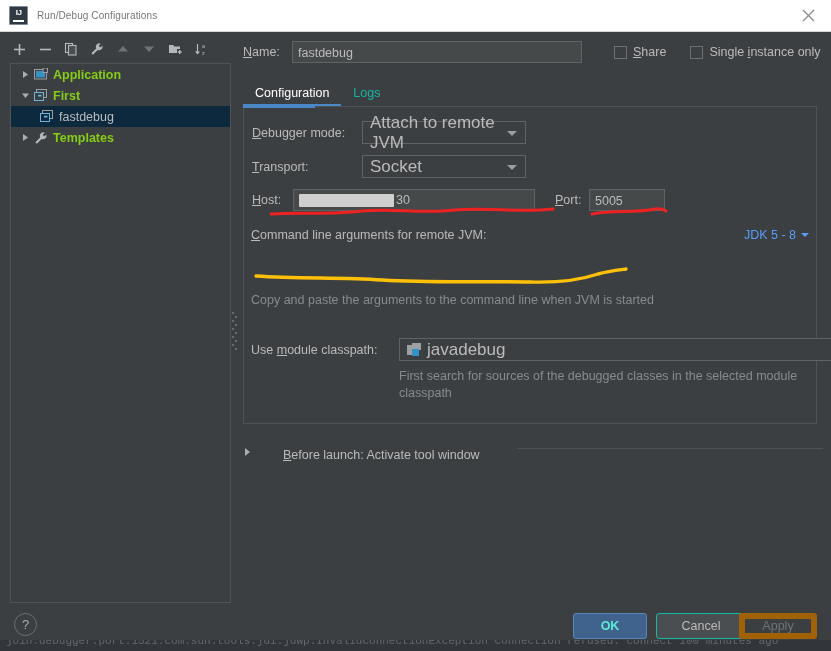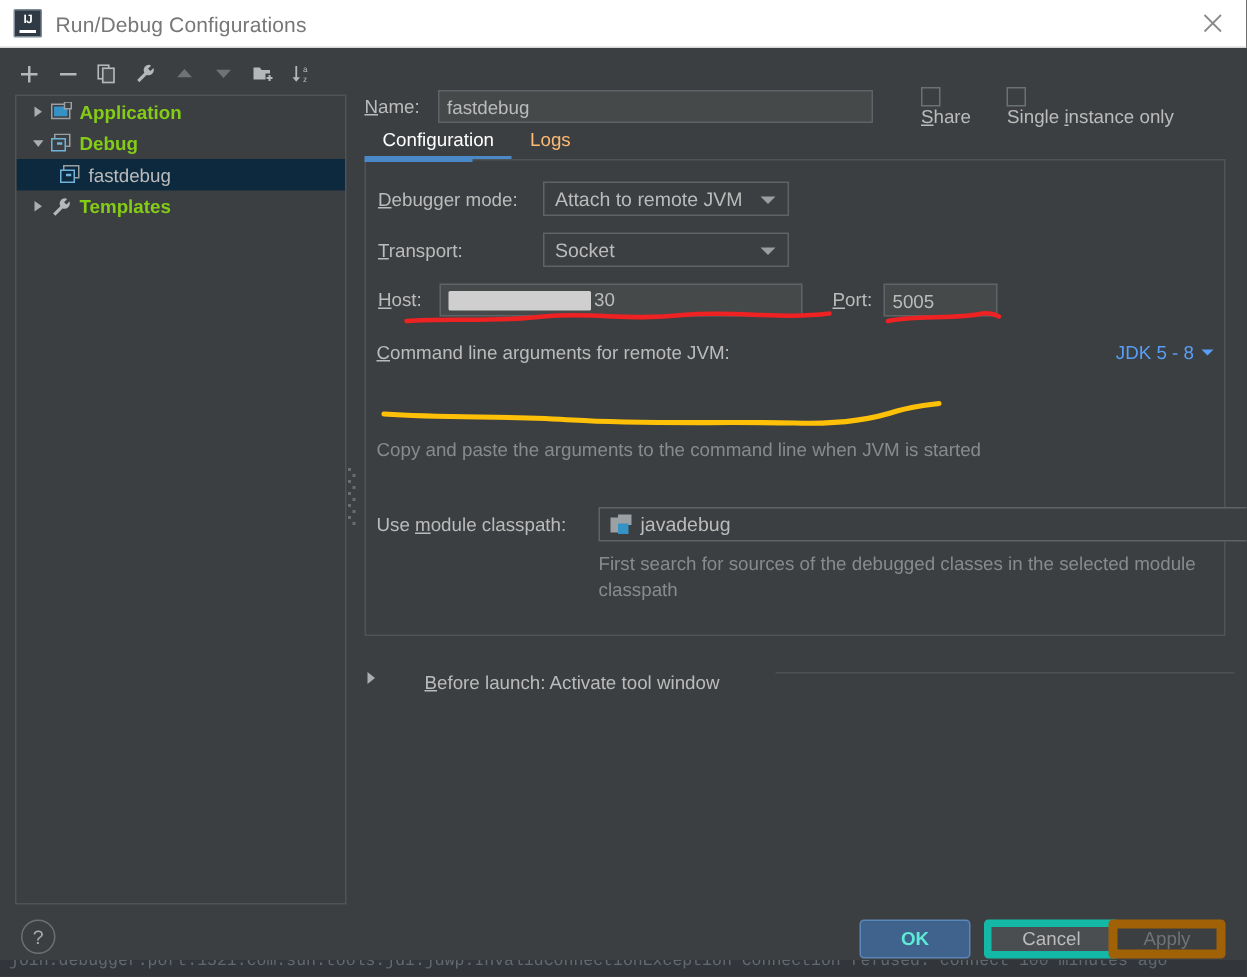--- a/index.html
+++ b/index.html
@@ -25,21 +25,21 @@
     position:relative;flex:none;
   }
   .title-icon::before{
     content:"IJ";position:absolute;left:0;right:0;top:1px;
     font-size:8px;font-weight:bold;color:#ffffff;text-align:center;
     font-family:"Liberation Sans",sans-serif;letter-spacing:-.5px;
   }
   .title-icon::after{
     content:"";position:absolute;left:3px;right:3px;bottom:2px;height:2px;background:#ffffff;
   }
-  .title-text{font-size:14px;color:#777777;letter-spacing:.1px;}
+  .title-text{font-size:10px;color:#777777;letter-spacing:.1px;}
   .close-btn{
     position:absolute;right:0;top:0;width:46px;height:30px;
     display:flex;align-items:center;justify-content:center;
   }
   .close-btn svg{display:block;}
 
   
   .sidebar-toolbar{
     position:absolute;left:6px;top:36px;width:226px;height:26px;
     display:flex;align-items:center;
@@ -72,60 +72,60 @@
   .splitter{
     position:absolute;left:231px;top:310px;width:6px;height:34px;
   }
   .splitter i{
     display:block;width:2px;height:2px;background:#6a6d6f;margin:2px 0 0 1px;
   }
   .splitter i:nth-child(odd){margin-left:1px;}
   .splitter i:nth-child(even){margin-left:4px;}
 
   
-  .name-row{position:absolute;left:243px;top:59px;width:580px;height:24px;display:flex;align-items:center;}
+  .name-row{position:absolute;left:243px;top:40px;width:580px;height:24px;display:flex;align-items:center;}
   .name-label{width:44px;color:#bbbbbb;font-size:12.5px;}
   .txtfield{
     background:#45494a;border:1px solid #5e6366;color:#bbbbbb;
     height:22px;line-height:22px;padding:0 5px;box-sizing:border-box;
     font-size:12.5px;font-family:"Liberation Sans",sans-serif;
   }
   #name-input{width:290px;margin-left:5px;}
-  .chk-wrap{display:flex;align-items:flex-start;margin-left:24px;flex-direction:column;}
+  .chk-wrap{display:flex;align-items:flex-end;margin-left:24px;}
   .chk{
     width:13px;height:13px;border:1px solid #6b7073;background:#3c3f41;
     box-sizing:border-box;margin-right:6px;flex:none;
   }
   .chk-lbl{color:#bbbbbb;font-size:12.5px;white-space:nowrap;}
   .u{text-decoration:underline;}
 
   
   .tabs{position:absolute;left:243px;top:80px;width:580px;height:26px;display:flex;align-items:flex-end;}
   .tab{
-    padding:3px 12px 6px 12px;font-size:12.5px;color:#fdba74;
+    padding:3px 12px 6px 12px;font-size:12.5px;color:#14b8a6;
     box-sizing:border-box;
   }
   .tab.active{color:#ffffff;border-bottom:2px solid #4a88c7;padding-bottom:4px;}
 
   .panel{
     position:absolute;left:243px;top:106px;width:574px;height:318px;
     background:#3c3f41;border:1px solid #4f5355;border-top:1px solid #4f5355;
     box-sizing:border-box;
   }
   .panel::before{
     content:"";position:absolute;left:-1px;top:-1px;width:72px;height:2px;background:#4a88c7;
   }
 
   .frow{position:absolute;display:flex;align-items:center;}
   .flabel{color:#bbbbbb;font-size:12.5px;}
 
   .combo{
     background:#3c3f41;border:1px solid #5e6366;height:23px;
     display:flex;align-items:center;box-sizing:border-box;
-    color:#bbbbbb;font-size:13px;position:relative;padding-left:7px;
+    color:#bbbbbb;font-size:17px;position:relative;padding-left:7px;
   }
   .combo .arrow{
     position:absolute;right:8px;top:50%;margin-top:-2px;
     width:0;height:0;border-left:5px solid transparent;border-right:5px solid transparent;
     border-top:5px solid #9a9ea0;
   }
 
   
   .redact{
     display:inline-block;width:95px;height:13px;background:#cfcfcf;
@@ -175,21 +175,21 @@
     border:1px solid #6b7073;border-radius:50%;
     display:flex;align-items:center;justify-content:center;
     color:#a7abad;font-size:13px;box-sizing:border-box;
   }
   .btn{
     position:absolute;top:613px;height:26px;box-sizing:border-box;
     display:flex;align-items:center;justify-content:center;
     font-size:12.5px;border-radius:3px;
   }
   .btn.ok{left:573px;width:74px;background:#3f638c;border:1px solid #5c86b5;color:#5eead4;font-weight:bold;}
-  .btn.cancel{left:656px;width:90px;background:#4a4e50;border:5px solid #14b8a6;color:#bbbbbb;}
+  .btn.cancel{left:656px;width:90px;background:#4a4e50;border:1px solid #14b8a6;color:#bbbbbb;}
   .btn.apply{left:739px;width:78px;background:#3c3f41;border:6px solid #a16207;color:#6f7375;}
 
   
   .console-strip{
     position:absolute;left:0;bottom:0;width:831px;height:11px;
     background:#32363a;overflow:hidden;
   }
   .console-strip span{
     display:block;position:absolute;left:6px;top:-5px;white-space:nowrap;
     font-family:"Liberation Mono","DejaVu Sans Mono",monospace;
@@ -294,21 +294,21 @@
             <polygon points="1,2.5 8,2.5 4.5,7" fill="#aaaeb0"></polygon>
           </svg>
       </span>
       <span class="tree-ico">
         <svg width="14" height="13" viewBox="0 0 14 13">
           <rect x="2.5" y="0.5" width="10" height="8" fill="none" stroke="#9aa0a4" stroke-width="1"></rect>
           <rect x="0.5" y="3.5" width="9" height="8" fill="#3c3f41" stroke="#6fb3dd" stroke-width="1"></rect>
           <polygon points="7.5,7.5 4,7.5 4,5.8 7.5,5.8" fill="#6fb3dd"></polygon>
         </svg>
       </span>
-      <span class="tree-label bold">Debug</span>
+      <span class="tree-label bold">First</span>
     </div>
 
     <div class="tree-row sel child">
       <span class="tree-ico">
         <svg width="14" height="13" viewBox="0 0 14 13">
           <rect x="2.5" y="0.5" width="10" height="8" fill="none" stroke="#9aa0a4" stroke-width="1"></rect>
           <rect x="0.5" y="3.5" width="9" height="8" fill="#0d293e" stroke="#6fb3dd" stroke-width="1"></rect>
           <polygon points="7.5,7.5 4,7.5 4,5.8 7.5,5.8" fill="#6fb3dd"></polygon>
         </svg>
       </span>

